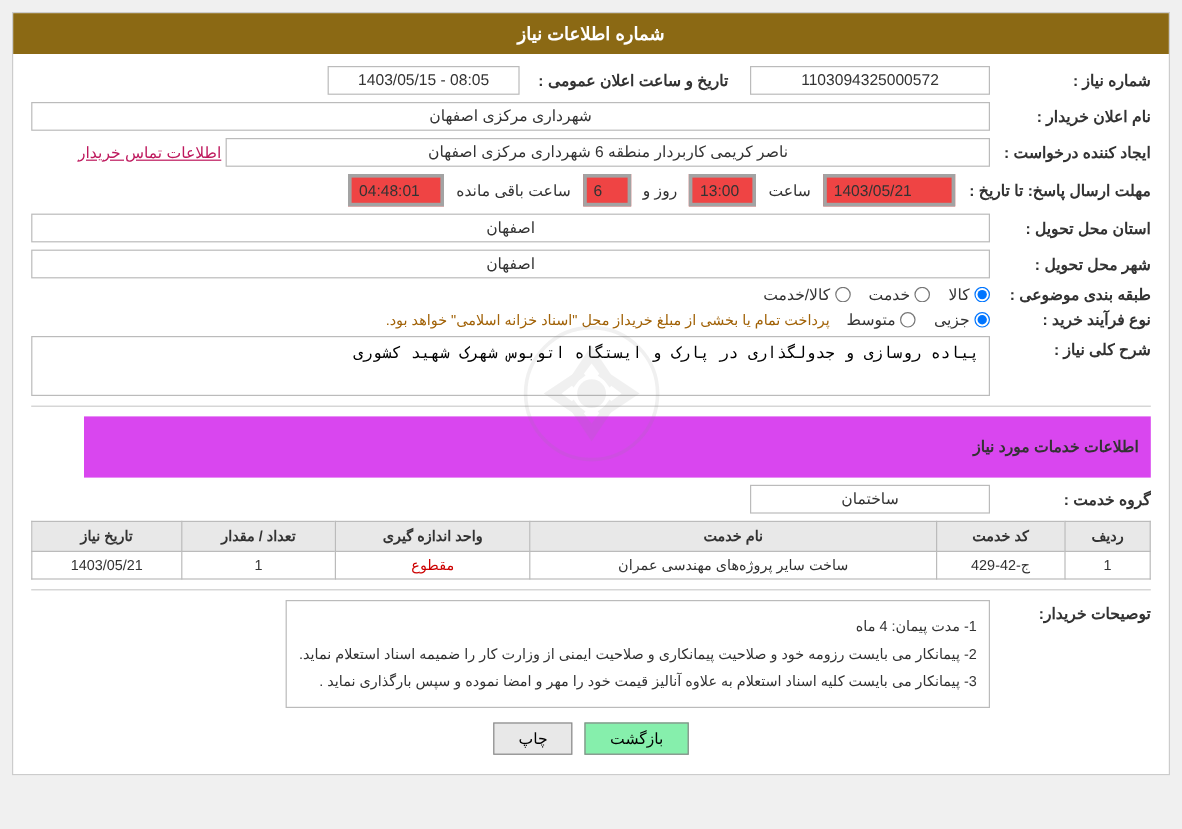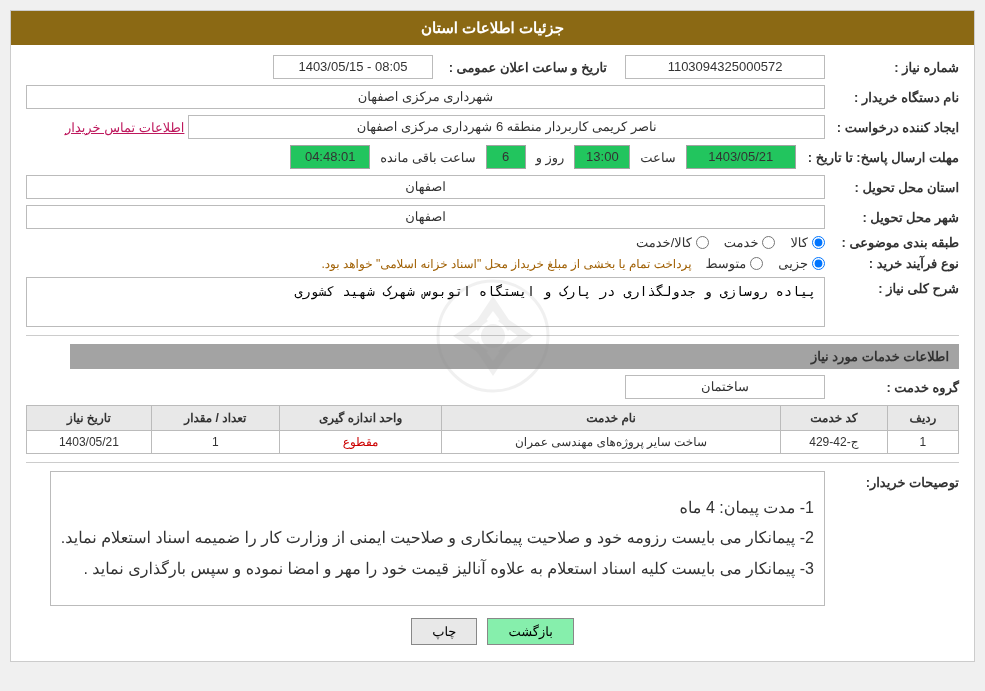--- a/index.html
+++ b/index.html
@@ -63,42 +63,42 @@
       direction: ltr;
       text-align: center;
     }
 
     .divider {
       border-top: 1px solid #ccc;
       margin: 8px 0;
     }
 
     .section-header {
-      background: #a3a3a3;
+      background: #d946ef;
       color: #333;
       font-weight: bold;
       font-size: 13px;
-      padding: 5px 10px;
+      padding: 18px 10px;
       margin-bottom: 6px;
       margin-left: 44px;
     }
 
     .date-row {
       display: flex;
       align-items: center;
       margin-bottom: 6px;
       gap: 6px;
     }
 
     .small-box {
-      border: 1px solid #a3a3a3;
+      border: 3px solid #a3a3a3;
       padding: 3px 6px;
       min-height: 24px;
-      background: #22c55e;
-      text-align: center;
+      background: #ef4444;
+      text-align: left;
     }
 
     .contact-link {
       color: #be185d;
       text-decoration: underline;
       cursor: pointer;
       margin-left: 39px;
     }
 
     .radio-group {
@@ -154,22 +154,22 @@
       text-align: center;
     }
 
     table td.colored {
       color: #cc0000;
     }
 
     .notes-box {
       border: 1px solid #bbb;
       background: #fff;
-      padding: 21px 10px;
-      font-size: 16px;
+      padding: 10px 10px;
+      font-size: 12px;
       line-height: 1.9;
       text-align: right;
       min-height: 70px;
     }
 
     .buttons-row {
       display: flex;
       justify-content: center;
       gap: 10px;
       margin-top: 12px;
@@ -224,35 +224,35 @@
     <svg class="logo-watermark" viewBox="0 0 120 120">
       <circle cx="60" cy="60" r="55" fill="none" stroke="#888" stroke-width="3"></circle>
       <polygon points="60,20 80,50 75,55 60,35 45,55 40,50" fill="#888"></polygon>
       <polygon points="60,100 80,70 75,65 60,85 45,65 40,70" fill="#888"></polygon>
       <polygon points="20,60 50,40 55,45 35,60 55,75 50,80" fill="#888"></polygon>
       <polygon points="100,60 70,40 65,45 85,60 65,75 70,80" fill="#888"></polygon>
       <circle cx="60" cy="60" r="12" fill="#888"></circle>
     </svg>
 
     <div class="card-header">
-      <span>جزئیات اطلاعات استان</span>
+      <span>شماره اطلاعات نیاز</span>
     </div>
 
     <div class="card-body">
 
       <div class="info-row">
         <span class="info-label">شماره نیاز :</span>
         <div class="info-value-box ltr" style="max-width:200px;">1103094325000572</div>
         <span style="min-width:10px;"></span>
         <span class="info-label" style="min-width:170px; text-align:right;">تاریخ و ساعت اعلان عمومی :</span>
         <div class="info-value-box ltr" style="max-width:160px;">1403/05/15 - 08:05</div>
       </div>
 
       <div class="info-row">
-        <span class="info-label">نام دستگاه خریدار :</span>
+        <span class="info-label">نام اعلان خریدار :</span>
         <div class="info-value-box">شهرداری مرکزی اصفهان</div>
       </div>
 
       <div class="info-row">
         <span class="info-label">ایجاد کننده درخواست :</span>
         <div class="info-value-box" style="flex:2;">ناصر کریمی کاربردار منطقه 6 شهرداری مرکزی اصفهان</div>
         <span class="contact-link">اطلاعات تماس خریدار</span>
       </div>
 
       <div class="date-row">

